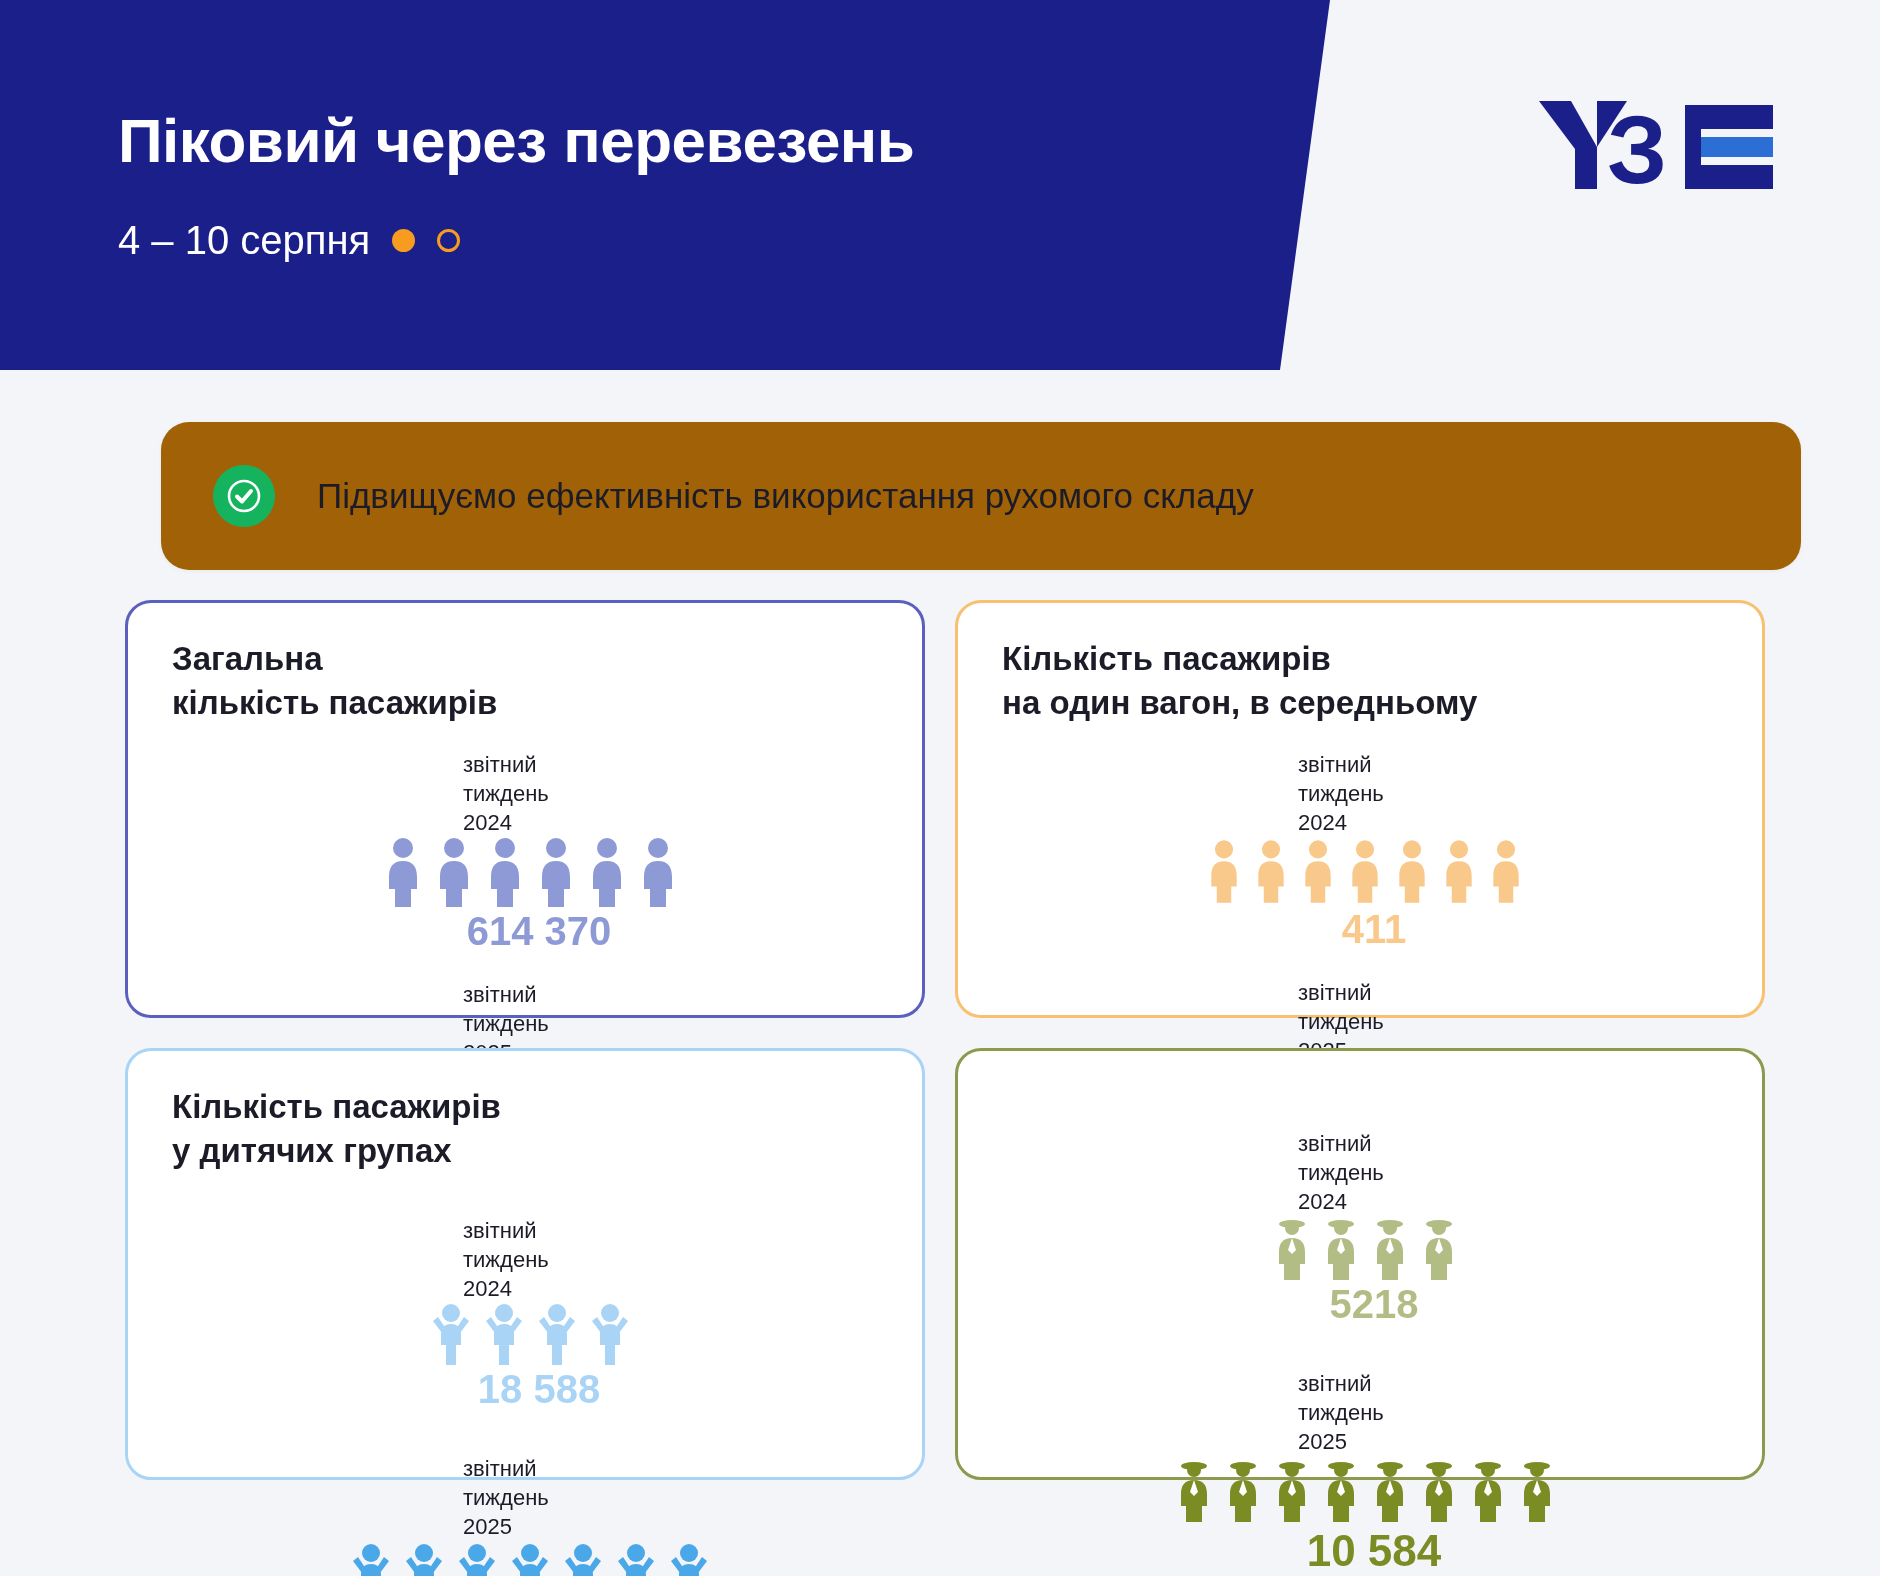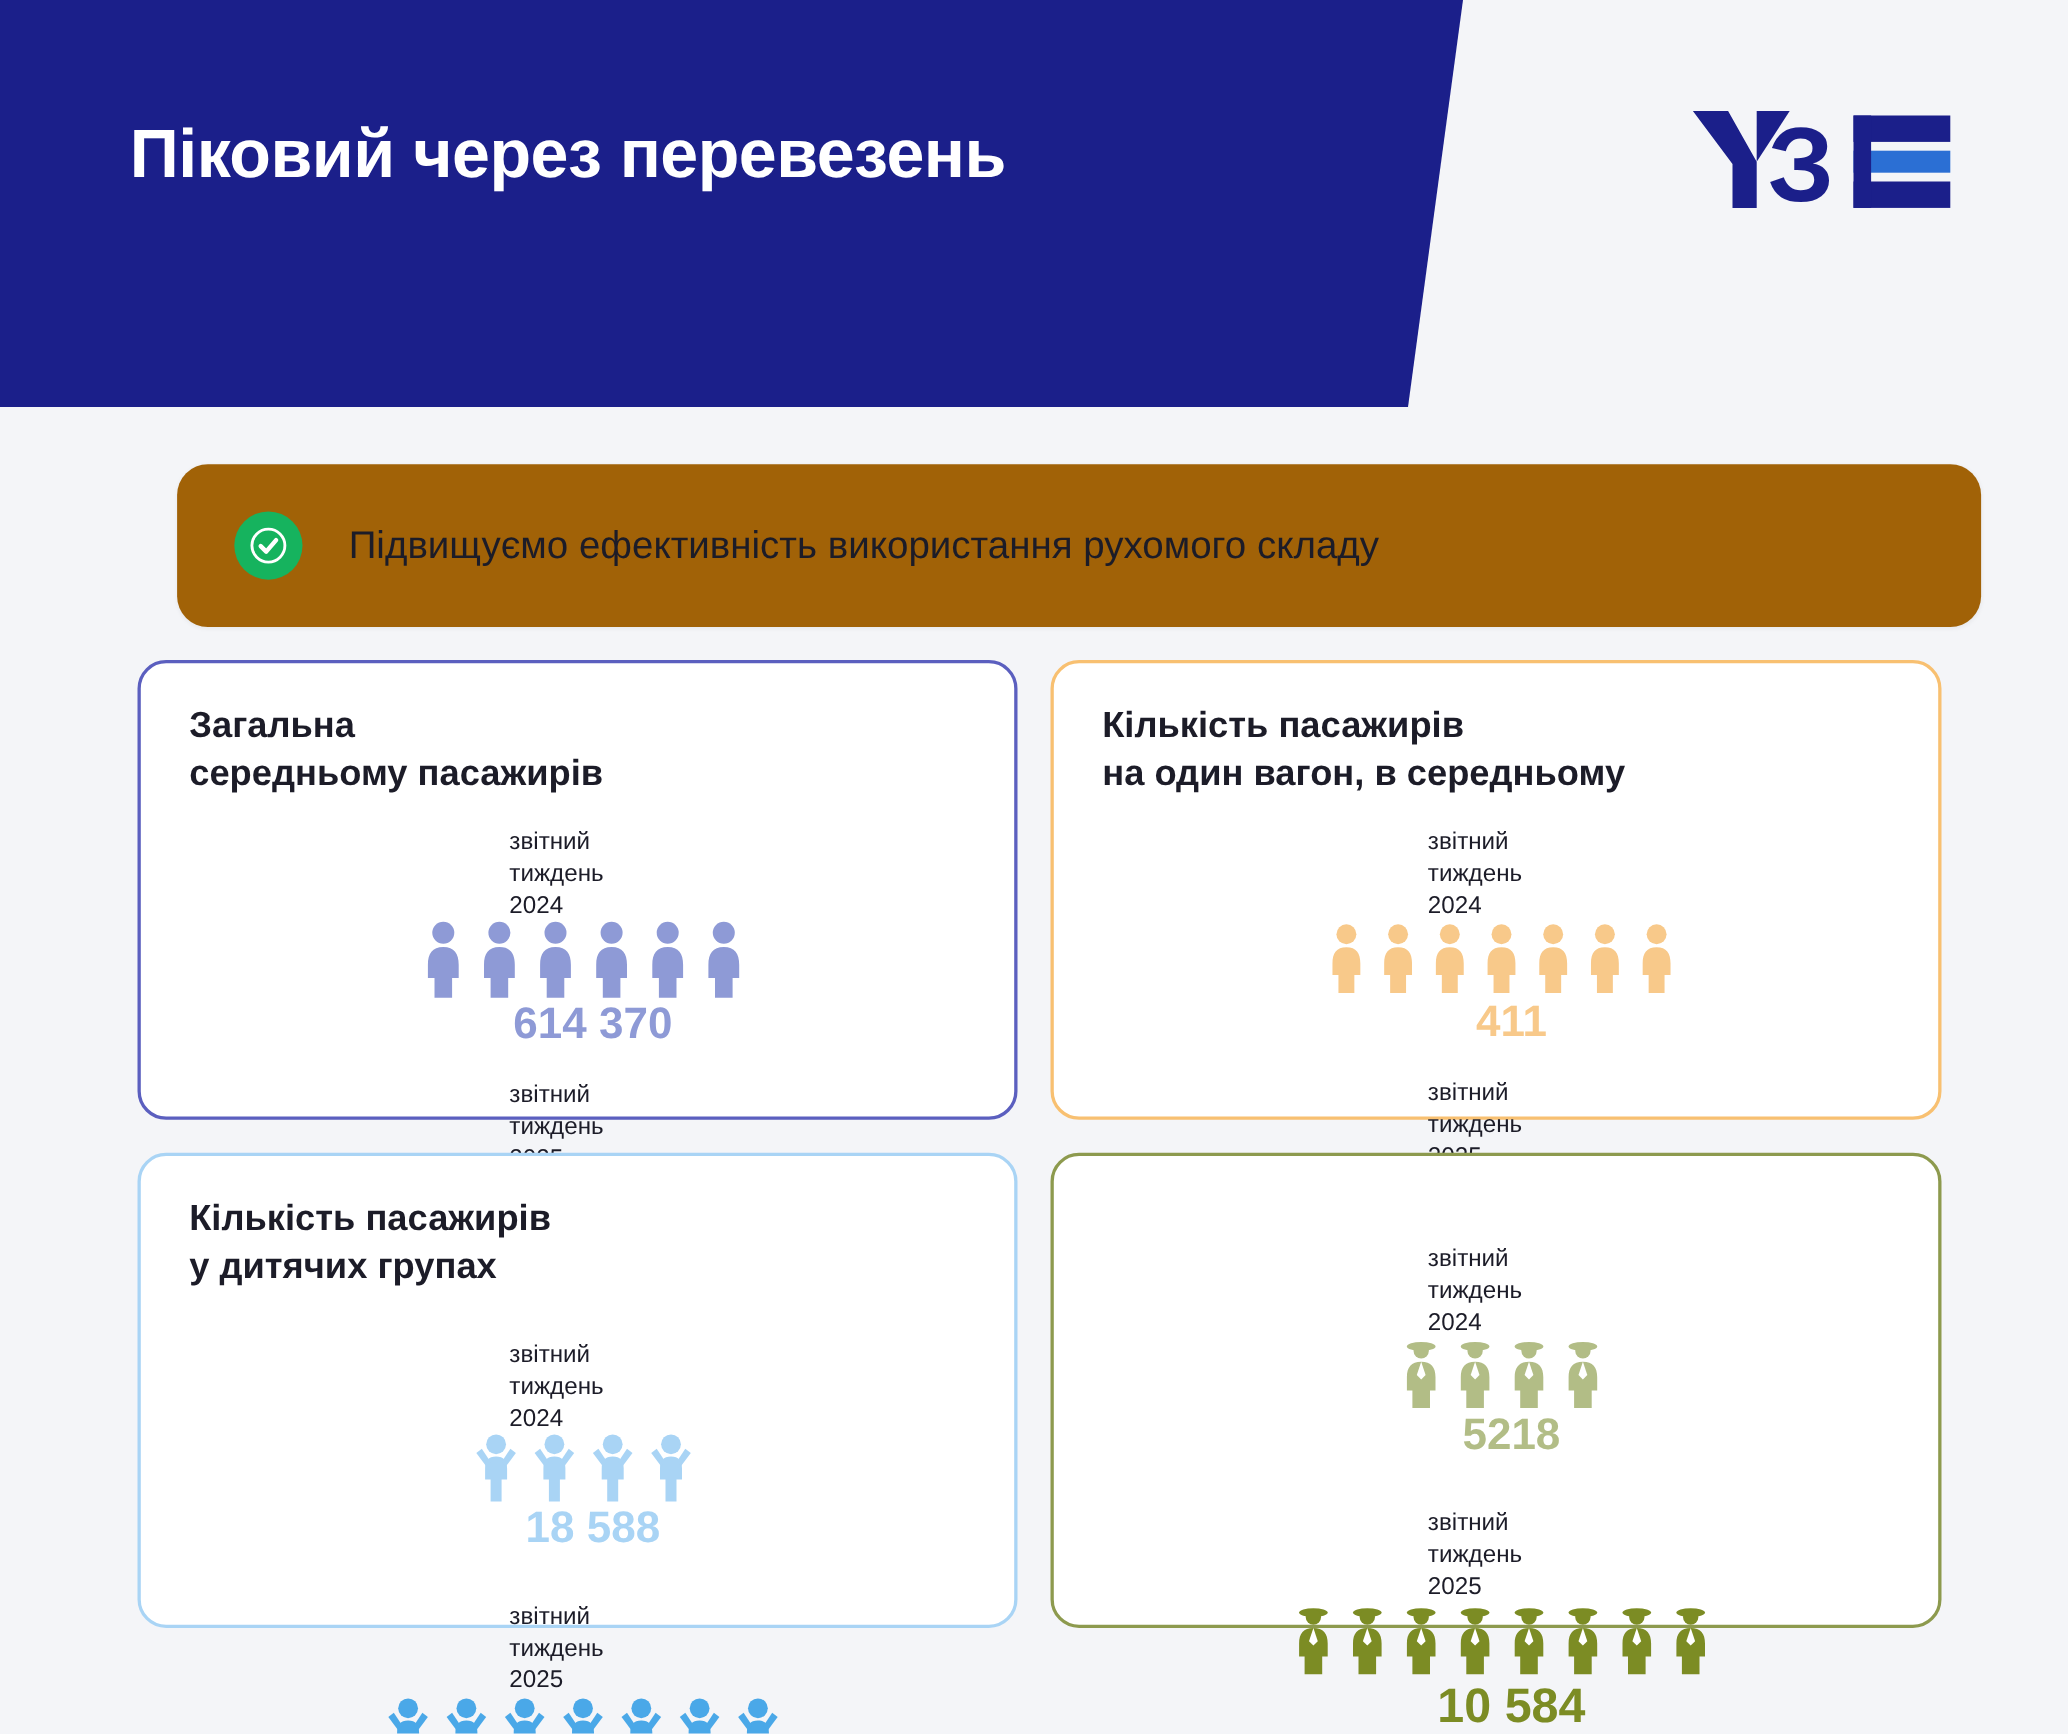--- a/index.html
+++ b/index.html
@@ -161,20 +161,25 @@
   svg { display: block; }
 </style>
 </head>
 <body>
 
 <div class="page">
 
   <div class="header">
     <div class="header-blue"></div>
     <div class="header-title">Піковий через перевезень</div>
+    <div class="header-sub">
+      <span class="header-sub-text">4 – 10 серпня</span>
+      <span class="dot-filled"></span>
+      <span class="dot-open"></span>
+    </div>
     <div class="logo">
       <svg width="245" height="100" viewBox="0 0 245 100">
         <g fill="#1b1f8a">
           <path d="M4 6 L36 6 L62 52 L62 94 L40 94 L40 54 Z"></path>
           <path d="M92 6 L62 6 L62 52 Z"></path>
         </g>
         <g fill="#1b1f8a">
           <path d="M78 6 L150 6 L150 26 L110 26 L110 36 L142 36 L142 56 L110 56 L110 72 L152 72 L152 94 L78 94 Z" opacity="0"></path>
           <text x="72" y="88" font-family="Liberation Sans, sans-serif" font-size="96" font-weight="bold" fill="#1b1f8a">З</text>
         </g>
@@ -191,21 +196,21 @@
       <svg width="34" height="34" viewBox="0 0 34 34">
         <circle cx="17" cy="17" r="15" fill="none" stroke="#ffffff" stroke-width="2.6"></circle>
         <path d="M10 17.5 L15 22.5 L24 12" fill="none" stroke="#ffffff" stroke-width="4" stroke-linecap="round" stroke-linejoin="round"></path>
       </svg>
     </div>
     <div class="banner-text">Підвищуємо ефективність використання рухомого складу</div>
   </div>
 
   <div class="card" id="card-total">
     <div class="card-title">Загальна
-середньому пасажирів</div>
+кількість пасажирів</div>
     <div class="row">
       <div class="row-label">звітний
 тиждень
 2024</div>
       <div class="icons">
         <svg width="42" height="72" viewBox="0 0 42 72">
             <circle cx="21" cy="11" r="10" fill="#8e9ad6"></circle>
             <path d="M21 24 C11 24 7 30 7 40 L7 52 L13 52 L13 70 L29 70 L29 52 L35 52 L35 40 C35 30 31 24 21 24 Z" fill="#8e9ad6"></path>
           </svg>
         <svg width="42" height="72" viewBox="0 0 42 72">

